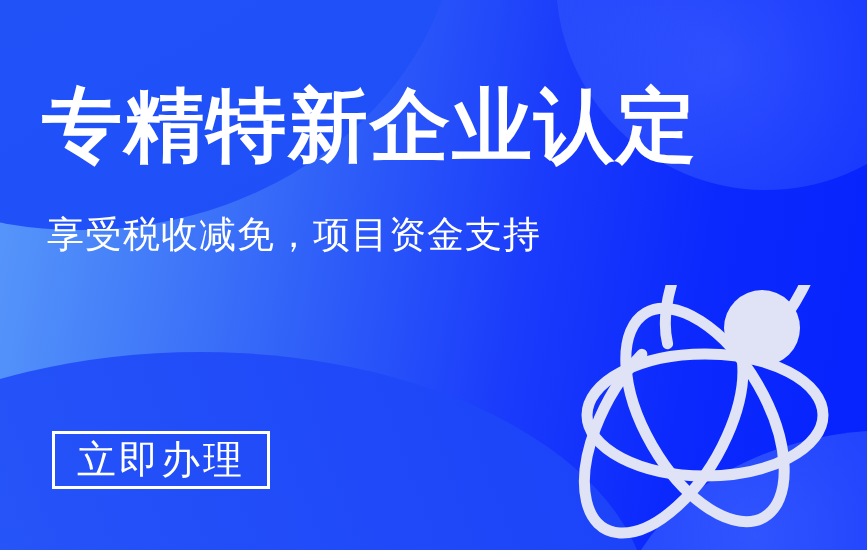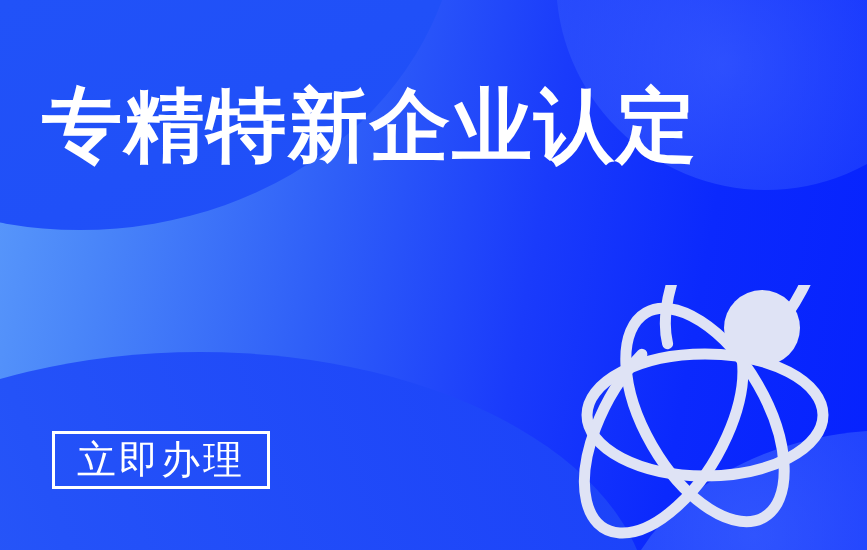--- a/index.html
+++ b/index.html
@@ -140,16 +140,17 @@
       <path d="M 151 45
                A 118 61 0 1 0 196 135
                A 118 61 0 1 0 173 62" transform="rotate(-60 130 130)"></path>
     </g>
 
     <circle cx="187" cy="43" r="38" fill="#dfe3f5"></circle>
   </svg>
 
   <div id="content">
     <div id="title">专精特新企业认定</div>
+    <div id="subtitle">享受税收减免，项目资金支持</div>
     <div id="cta-button">立即办理</div>
   </div>
 
 </div>
 
 </body></html>

